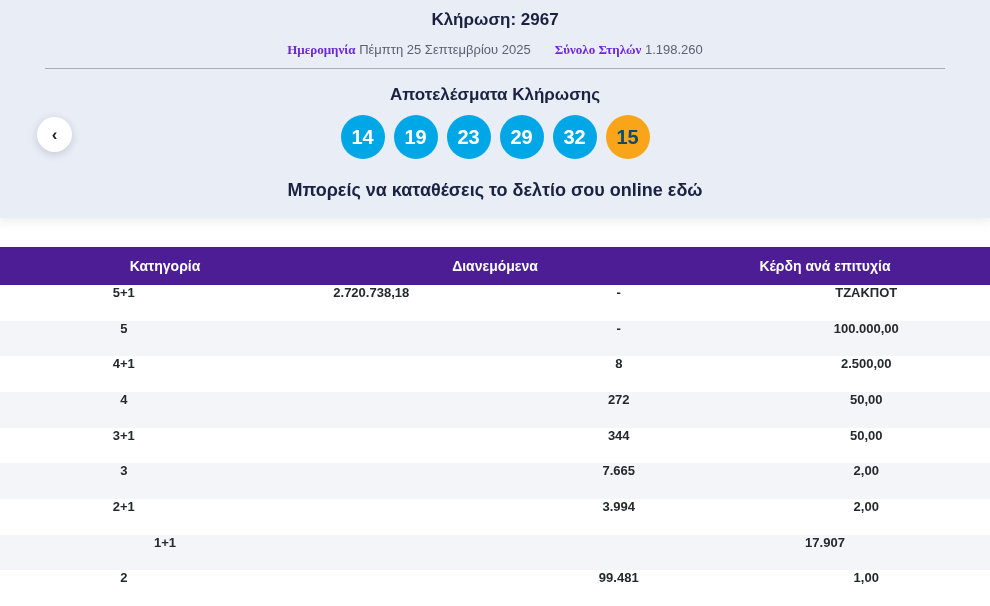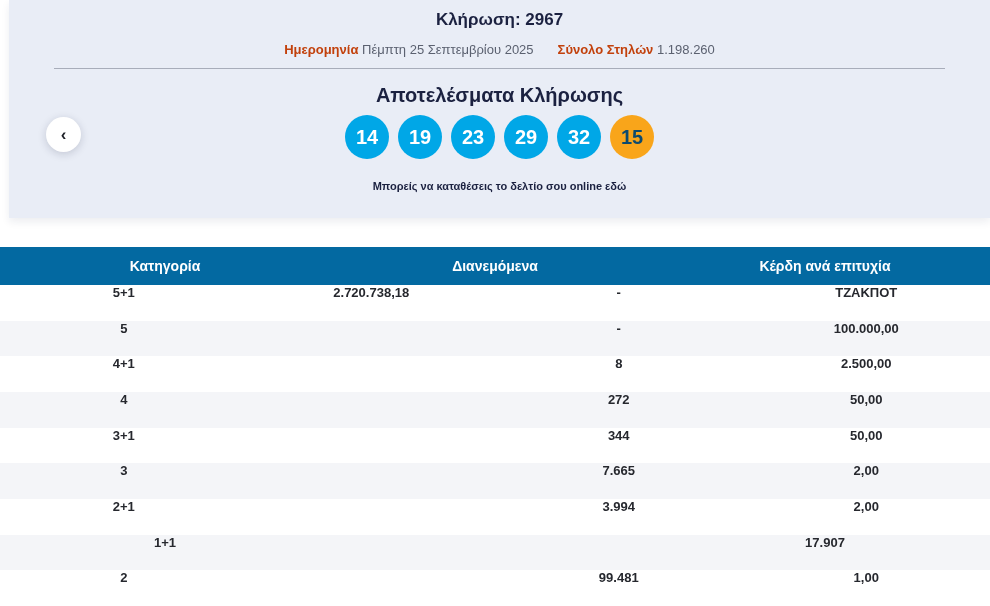--- a/index.html
+++ b/index.html
@@ -7,45 +7,44 @@
               font-family:"Liberation Sans", sans-serif; }
 
   
   .hero {
     position:relative;
     height:218px;
     background:#e9edf6;
     text-align:center;
     color:#1b2140;
     box-shadow:0 4px 8px rgba(30,40,80,0.08);
-    margin-left:9px;
   }
   .draw-title {
     padding-top:10px;
     font-size:17px;
     font-weight:bold;
     color:#1b2140;
     line-height:19px;
   }
   .meta {
     margin-top:13px;
     font-size:13px;
     color:#5b6170;
     line-height:15px;
   }
-  .meta .lbl { font-weight:bold; color:#c2410c; }
+  .meta .lbl { font-weight:bold; color:#6d28d9;font-family:Liberation Serif, serif; }
   .meta .group + .group { margin-left:24px; }
   .divider {
     border:none;
     border-top:1px solid #a8adba;
     margin:11px 45px 0 45px;
   }
   .results-title {
     margin-top:16px;
-    font-size:20px;
+    font-size:17px;
     font-weight:bold;
     line-height:20px;
   }
   .balls {
     margin-top:10px;
     display:flex;
     justify-content:center;
     gap:9px;
   }
   .ball {
@@ -53,21 +52,21 @@
     border-radius:50%;
     background:#00a7e7;
     color:#ffffff;
     font-size:20px;
     font-weight:bold;
     display:flex; align-items:center; justify-content:center;text-align:right;
   }
   .ball.joker { background:#f9a51a; color:#0c4a6e; }
   .online-link {
     margin-top:21px;
-    font-size:11px;
+    font-size:18px;
     font-weight:bold;
     color:#1b2140;
     cursor:pointer;
     display:inline-block;
   }
   .prev-btn {
     position:absolute;
     left:37px; top:117px;
     width:35px; height:35px;
     border-radius:50%;
@@ -79,21 +78,21 @@
     font-weight:bold;
     line-height:1;
     cursor:pointer;
     display:flex; align-items:center; justify-content:center;
   }
 
   
   .table-wrap { margin-top:29px; }
   .thead {
     display:flex;
-    background:#0369a1;
+    background:#4c1d95;
     color:#ffffff;
     height:38px;
     align-items:center;
     font-size:14px;
     font-weight:bold;
   }
   .cell { flex:1; text-align:center; }
   .trow {
     display:flex;
     height:35.67px;

